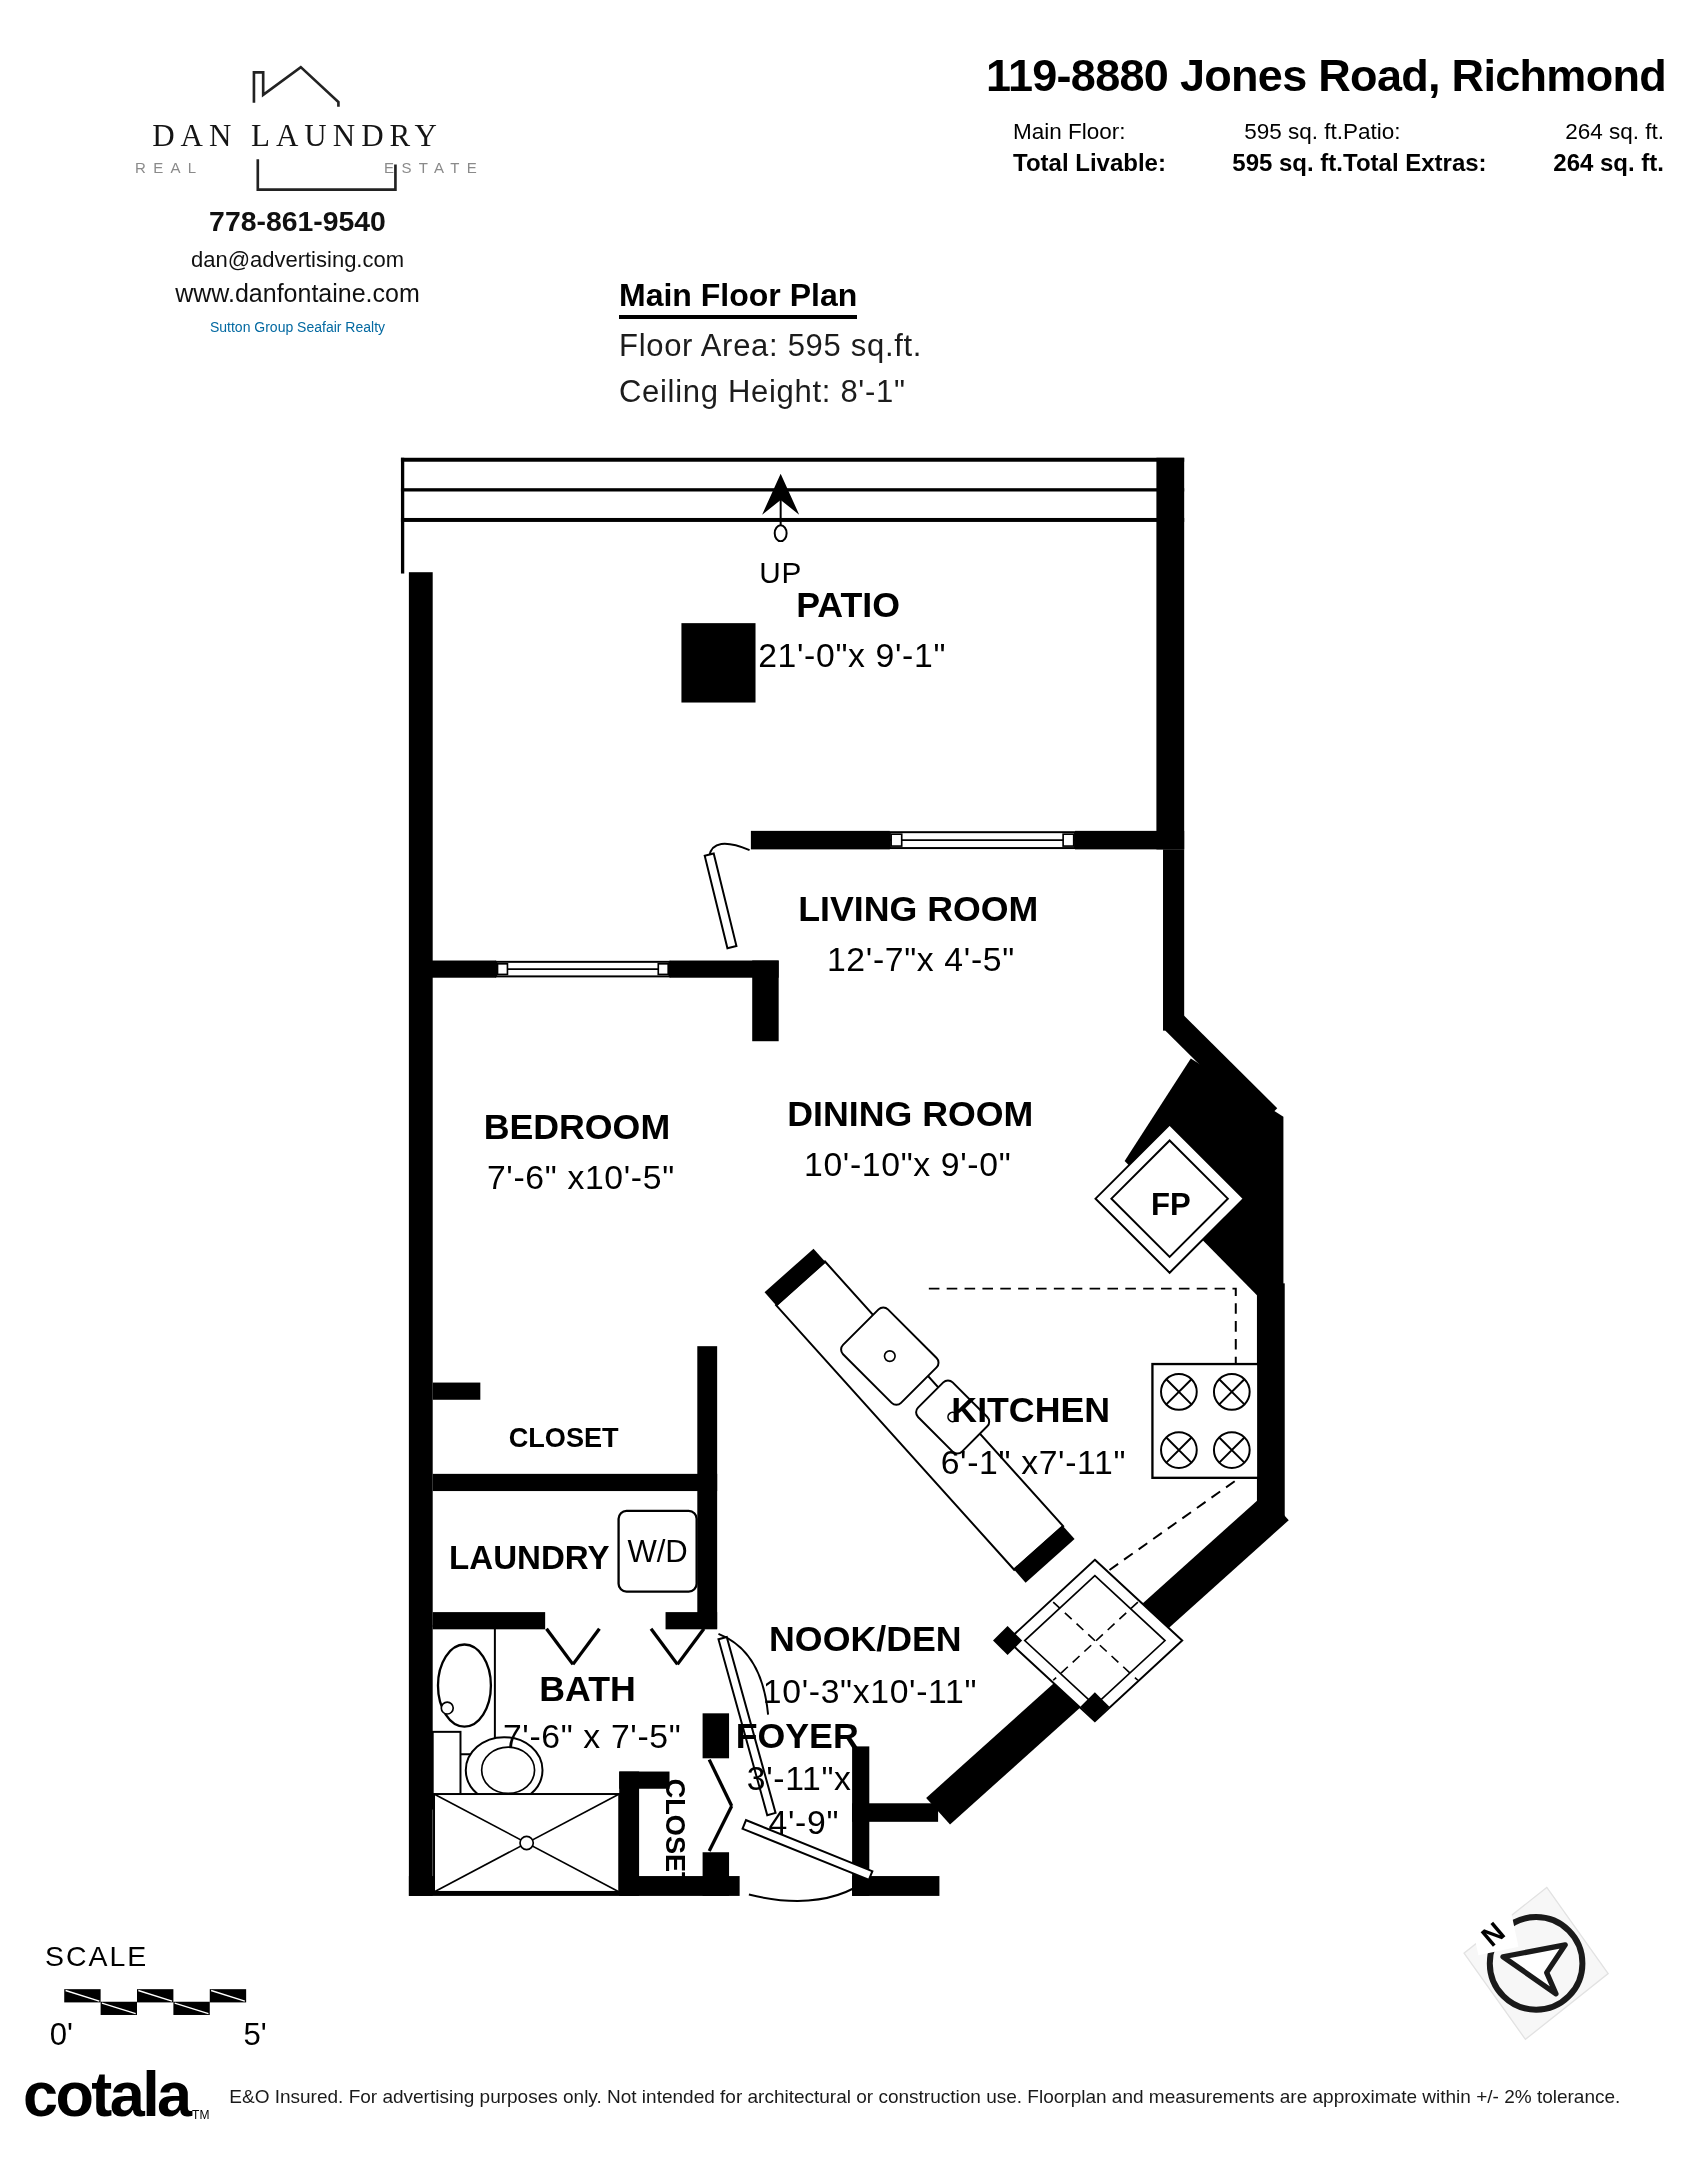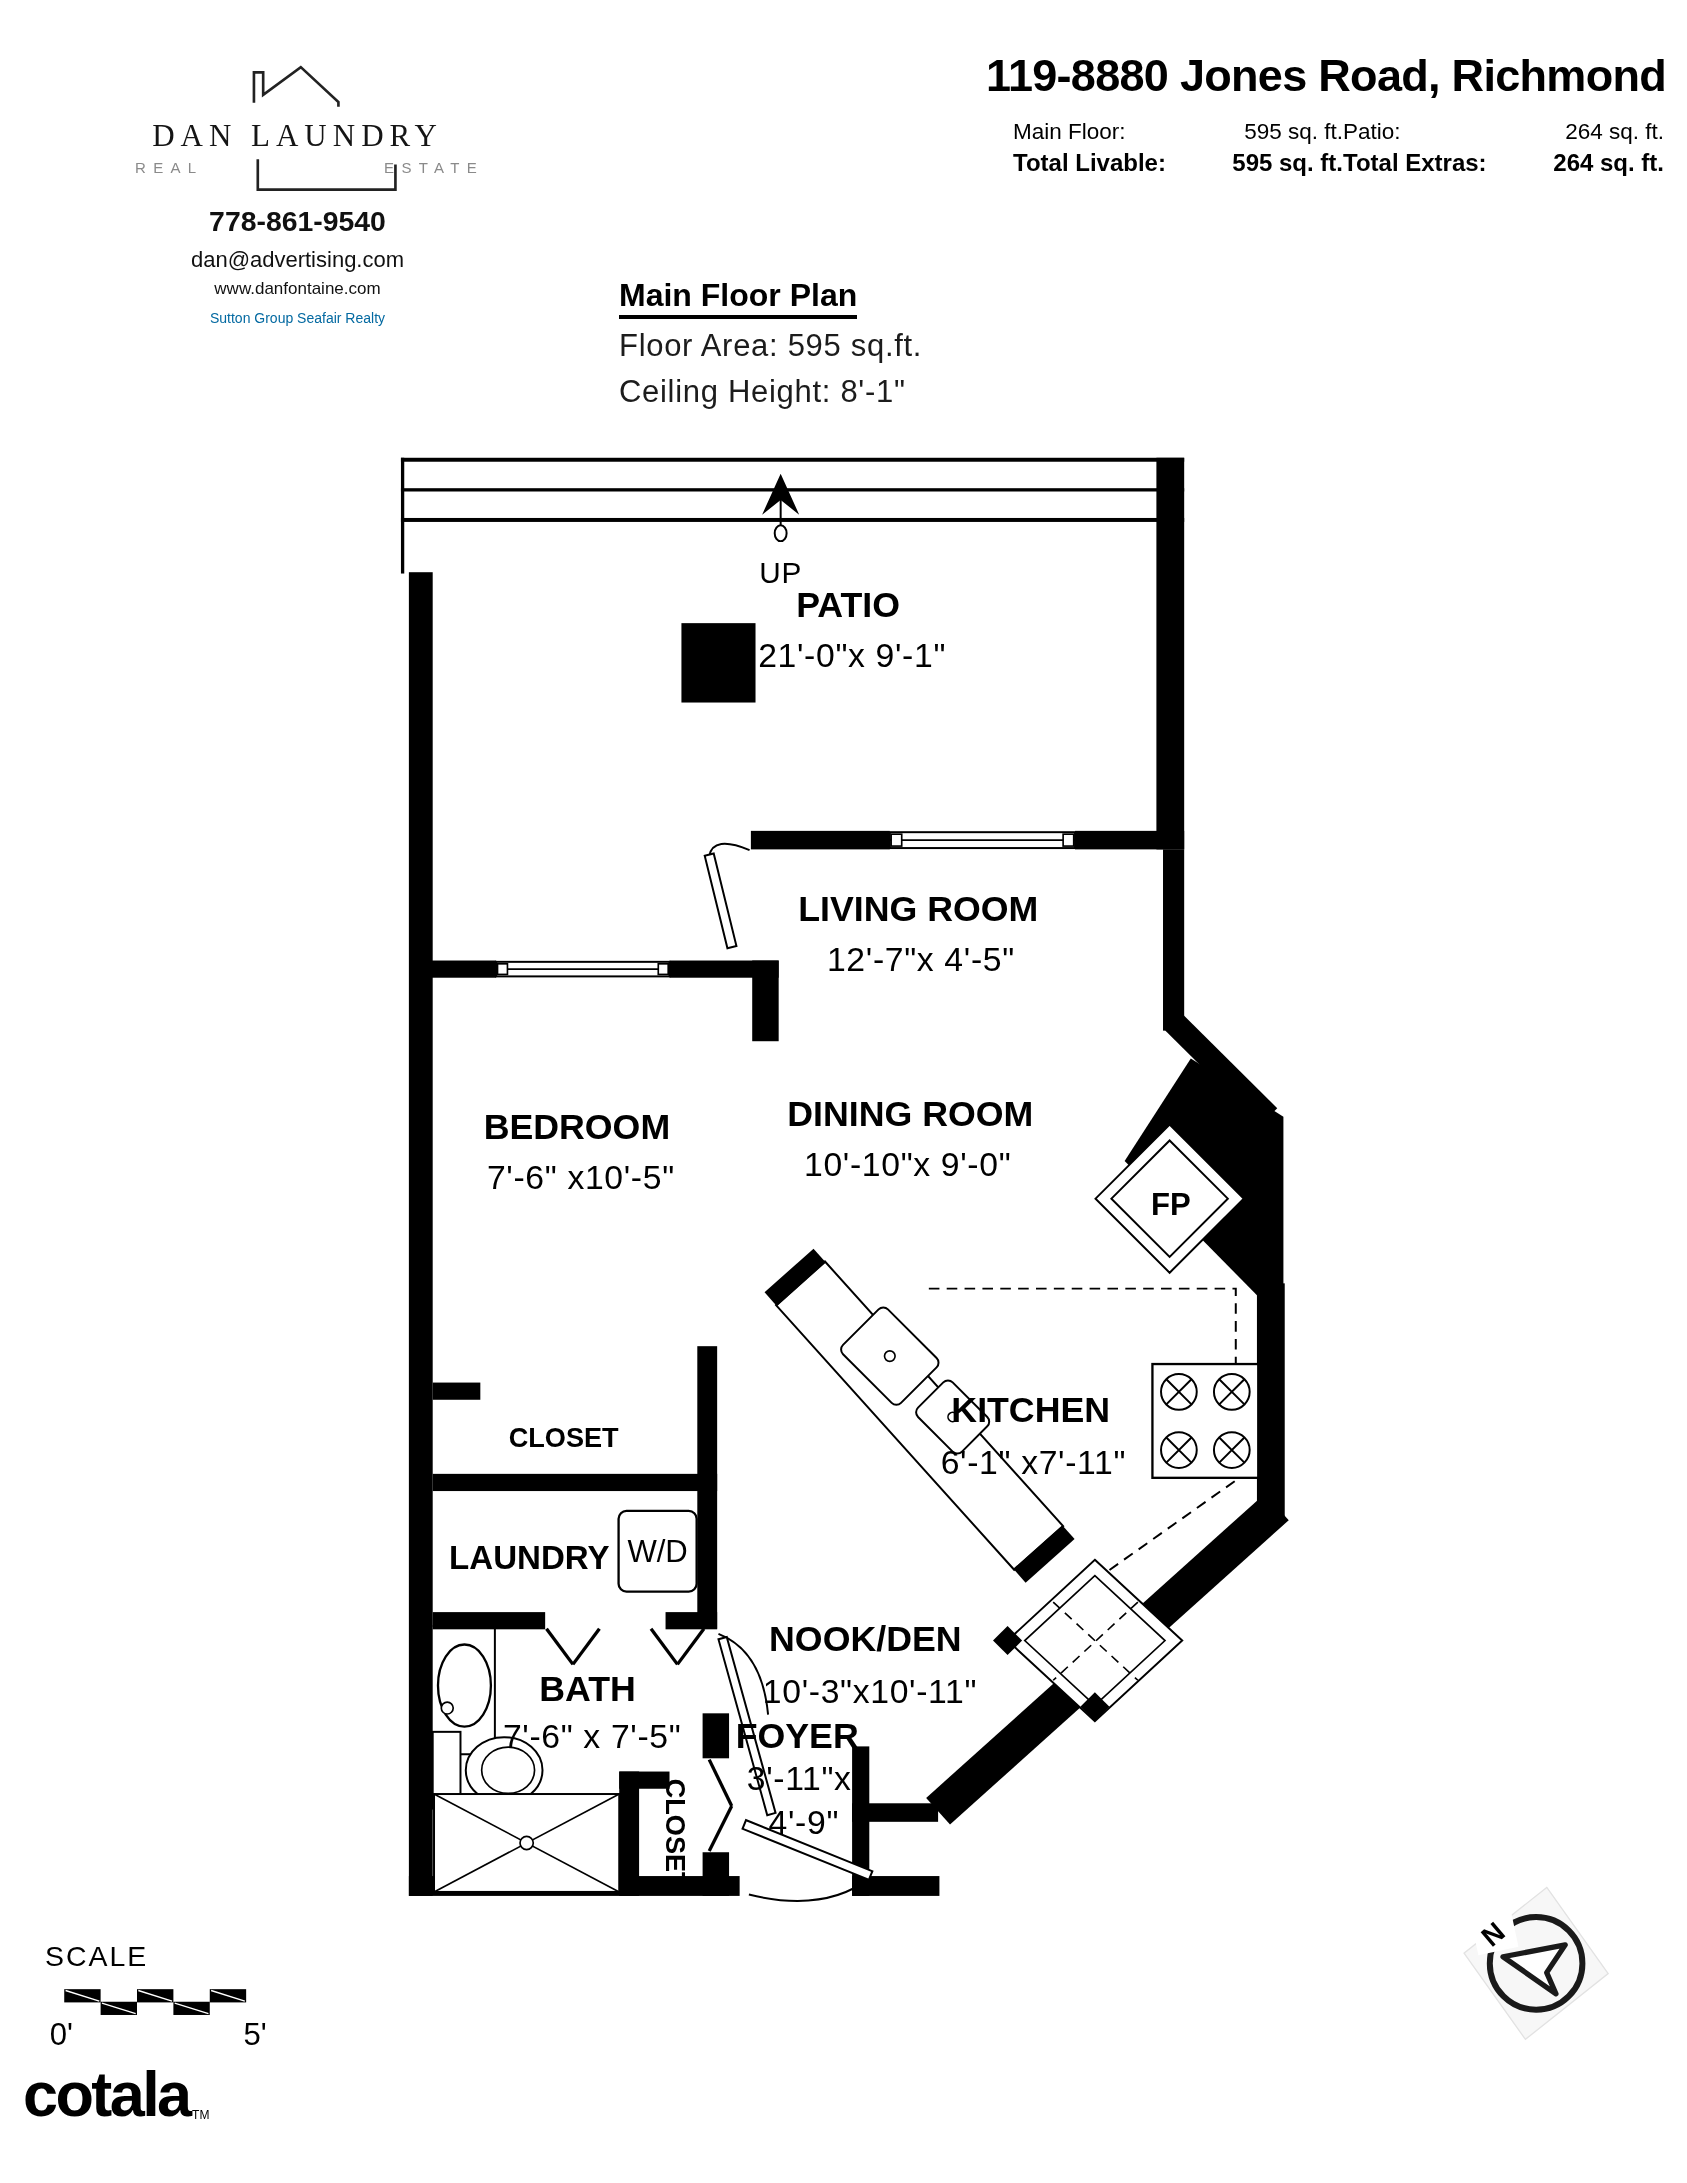--- a/index.html
+++ b/index.html
@@ -9,21 +9,21 @@
   }
   
   .agent{position:absolute;left:99px;top:46px;width:397px;text-align:center;}
   .agent-name{font-family:"Liberation Serif", serif;font-size:31px;letter-spacing:6px;color:#151515;margin-top:4px;white-space:nowrap;}
   .agent-tag{position:relative;height:48px;margin-top:1.3px;}
   .agent-tag .tag-left,.agent-tag .tag-right{position:absolute;top:4px;font-size:15px;letter-spacing:7.3px;color:#8a8a8a;}
   .agent-tag .tag-left{left:36px;}
   .agent-tag .tag-right{right:12px;}
   .agent-phone{font-size:28.4px;font-weight:bold;color:#111;margin-top:1.3px;}
   .agent-email{font-size:22px;color:#111;margin-top:9.3px;}
-  .agent-web{font-size:17px;color:#111;margin-top:6.6px;}
+  .agent-web{font-size:25px;color:#111;margin-top:6.6px;}
   .agent-brokerage{font-size:14px;color:#0369a1;margin-top:10.6px;}
   
   .addr{position:absolute;right:21px;top:50px;width:794px;text-align:right;font-size:45px;font-weight:bold;letter-spacing:-0.7px;white-space:nowrap;}
   .stats{position:absolute;right:23px;top:119px;display:grid;grid-template-columns:198px 132px 169px 152px;row-gap:4px;font-size:22.5px;}
   .stats .lab{text-align:left;}
   .stats .val{text-align:right;}
   .stats .b{font-weight:bold;font-size:24px;}
   
   .plan-title{position:absolute;left:619px;top:277px;}
   .plan-title .t{font-size:32px;font-weight:bold;display:inline-block;border-bottom:4px solid #000;padding-bottom:1px;}
@@ -282,14 +282,15 @@
     <circle cx="2322" cy="2968" r="70" fill="none" stroke="#1a1a1a" stroke-width="9"></circle>
     <rect x="2228" y="2892" width="62" height="58" fill="#fff" transform="rotate(-12 2259 2921)"></rect>
     <text x="2258" y="2938" text-anchor="middle" style="font-weight:bold;font-size:42px;" transform="rotate(-40 2258 2925)">N</text>
     <polygon points="2272,2958 2366,2940 2338,2982 2352,3014" fill="#fff" stroke="#1a1a1a" stroke-width="8" stroke-linejoin="round"></polygon>
   </g>
 </svg>
 
 <div class="footer">
   <div class="cotala">cotala</div>
   <div class="cotala-tm">TM</div>
+  <div class="disclaimer">E&amp;O Insured. For advertising purposes only. Not intended for architectural or construction use. Floorplan and measurements are approximate within +/- 2% tolerance.</div>
 </div>
 
 
 </body></html>

